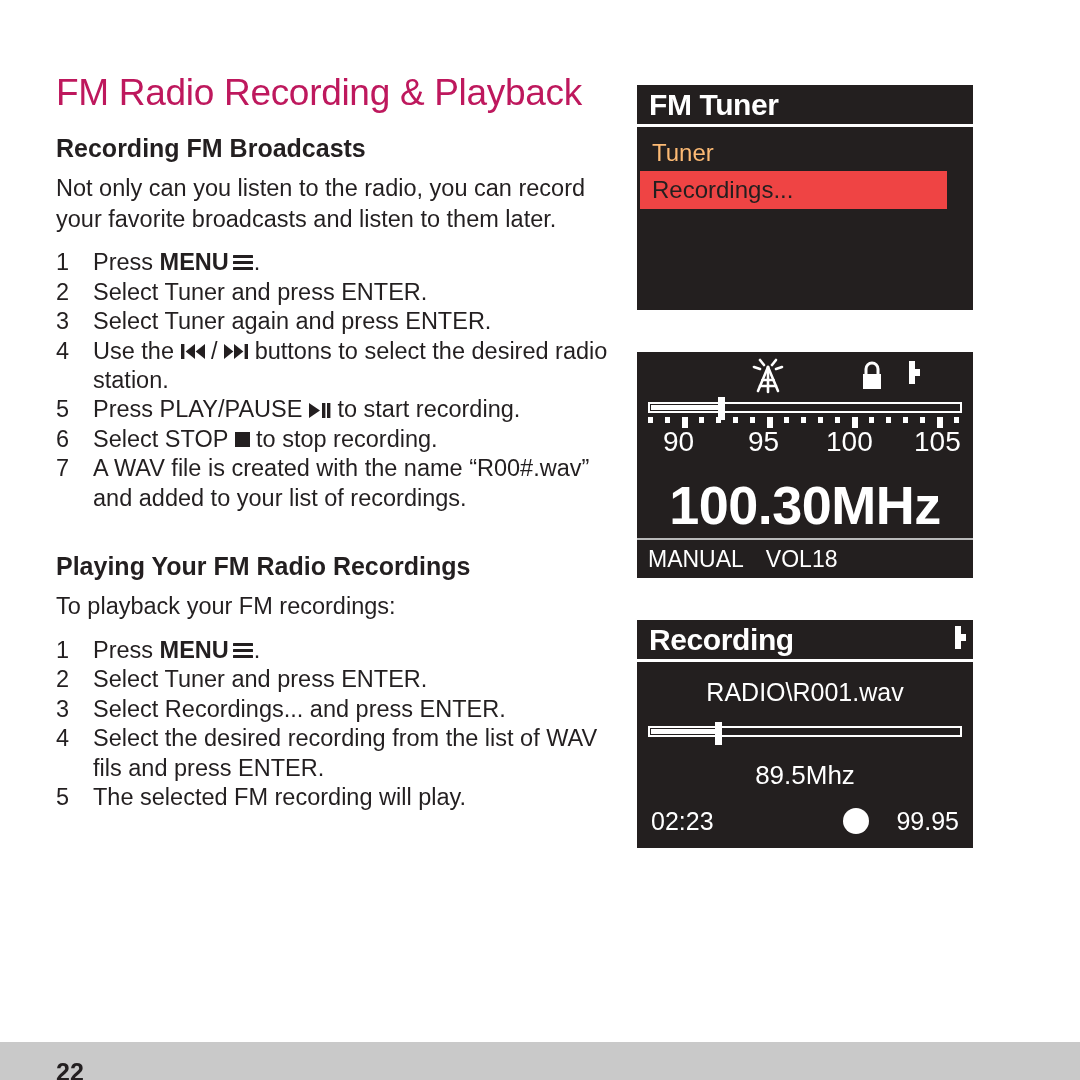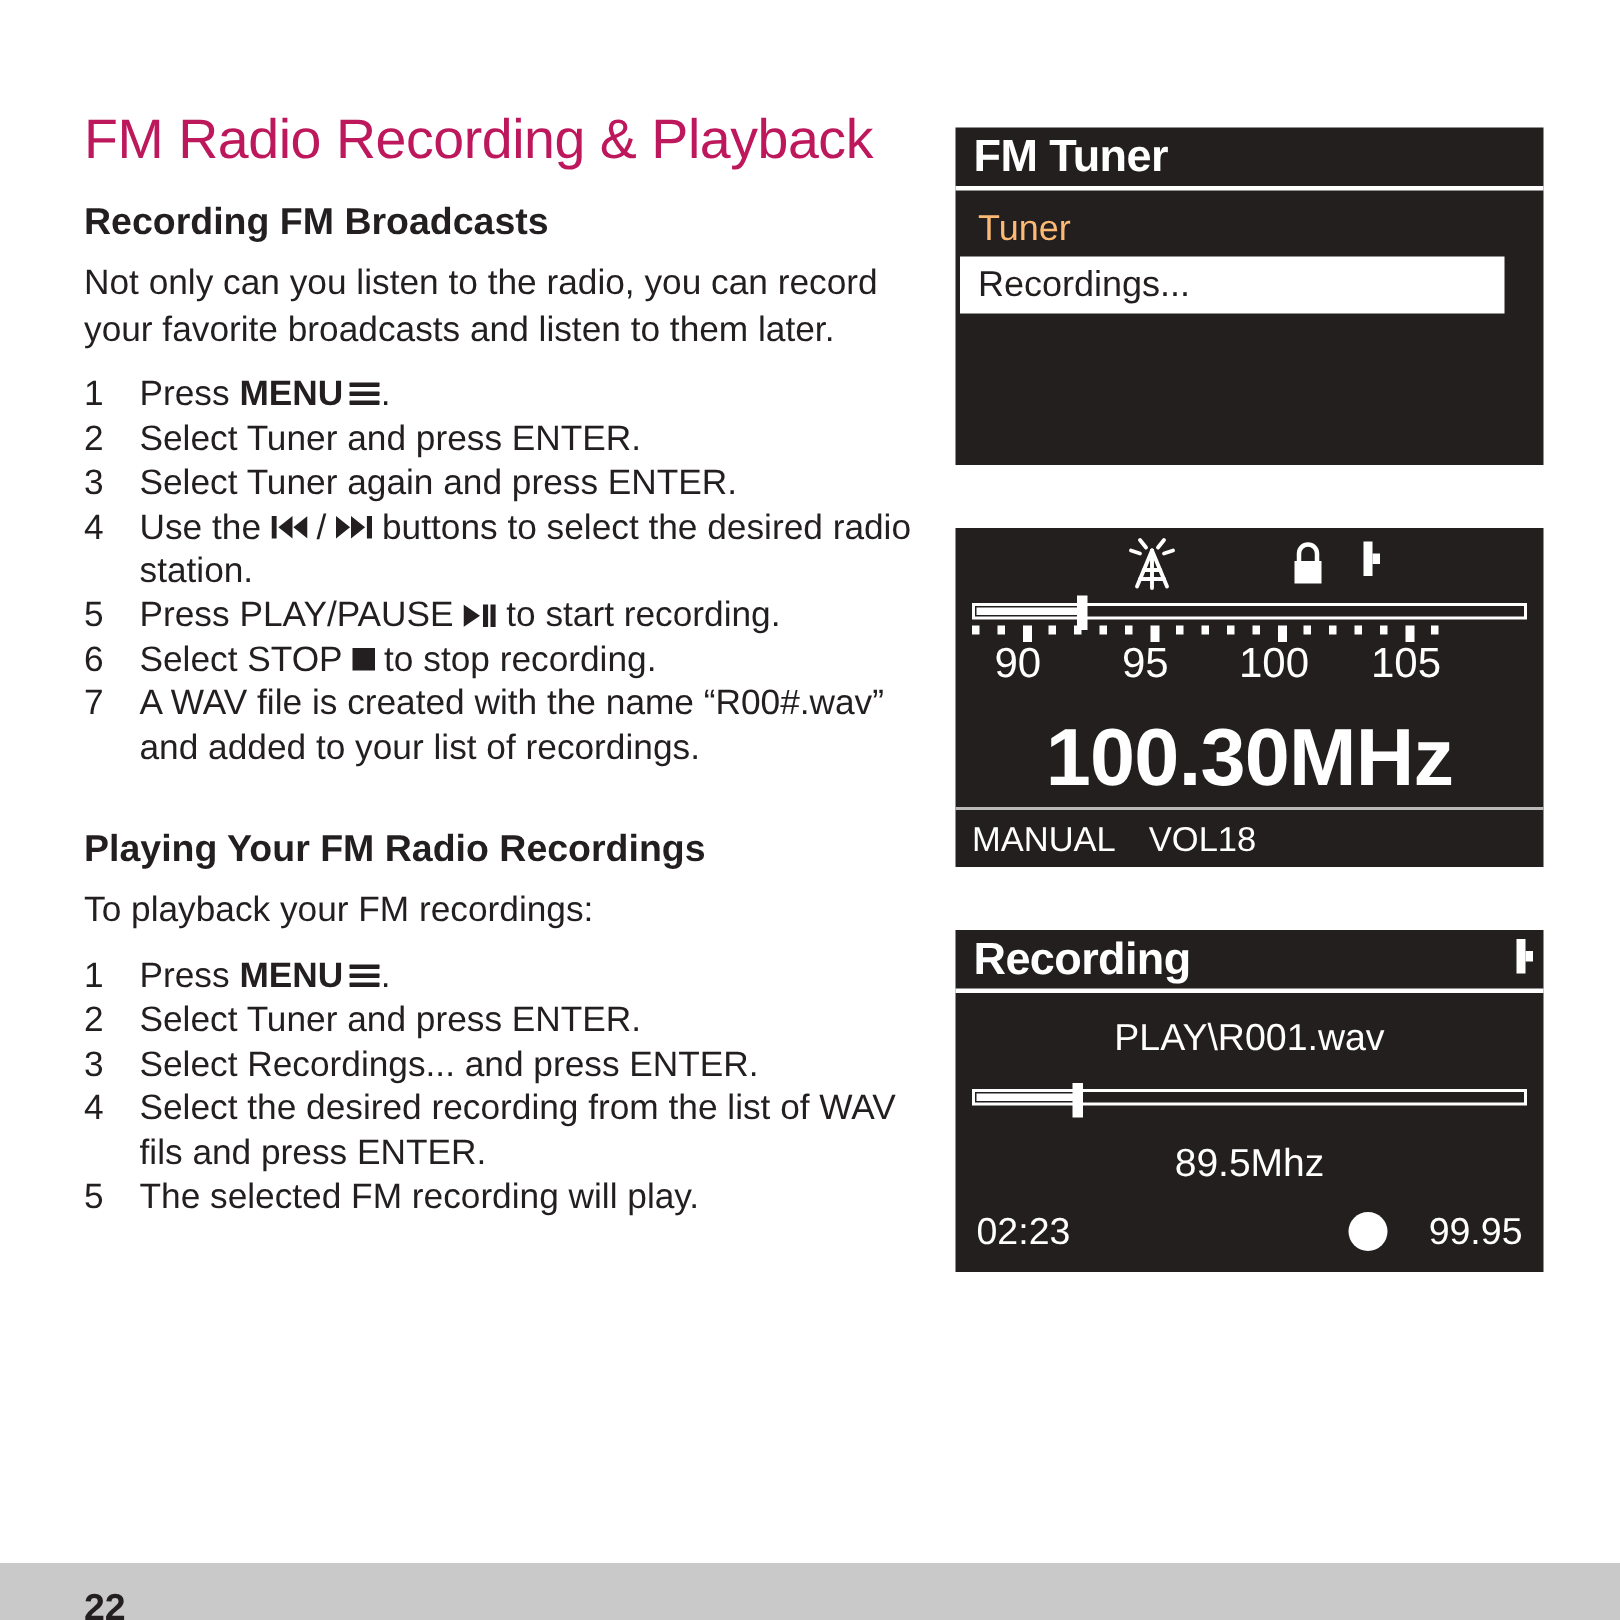--- a/index.html
+++ b/index.html
@@ -113,21 +113,21 @@
 
   .ic-prev svg, .ic-next svg, .ic-play svg { display: block; }
 
   
   .section-2 { margin-top: 38px; }
 
   
   .device {
     position: absolute;
     left: 637px;
-    width: 392px;
+    width: 336px;
     background: #231f1f;
     color: #ffffff;
     font-family: "Liberation Sans", sans-serif;
   }
 
   
   #screen-tuner { top: 85px; height: 225px; }
 
   .title-bar {
     height: 42px;
@@ -150,21 +150,21 @@
   .menu-row {
     height: 36px;
     display: flex;
     align-items: center;
     padding-left: 15px;
     font-size: 24px;
     color: #fdba74;
   }
 
   .menu-row.selected {
-    background: #ffffff;
+    background: #ef4444;
     color: #231f1f;
     margin: 0 26px 0 3px;
     padding-left: 12px;
     height: 38px;
   }
 
   
   #screen-display {
     top: 352px;
     height: 226px;
@@ -551,21 +551,21 @@
   </div>
 
   <div class="device" id="screen-recording">
     <div class="title-bar">
       <span class="title">Recording</span>
       <span class="ic-battery-title">
         <span class="bat"><i></i></span>
       </span>
     </div>
 
-    <div class="rec-file">PLAY\R001.wav</div>
+    <div class="rec-file">RADIO\R001.wav</div>
 
     <div class="rec-scale">
       <div class="rec-bar">
         <i></i>
         <span class="rec-handle"></span>
       </div>
     </div>
 
     <div class="rec-freq">89.5Mhz</div>
 

